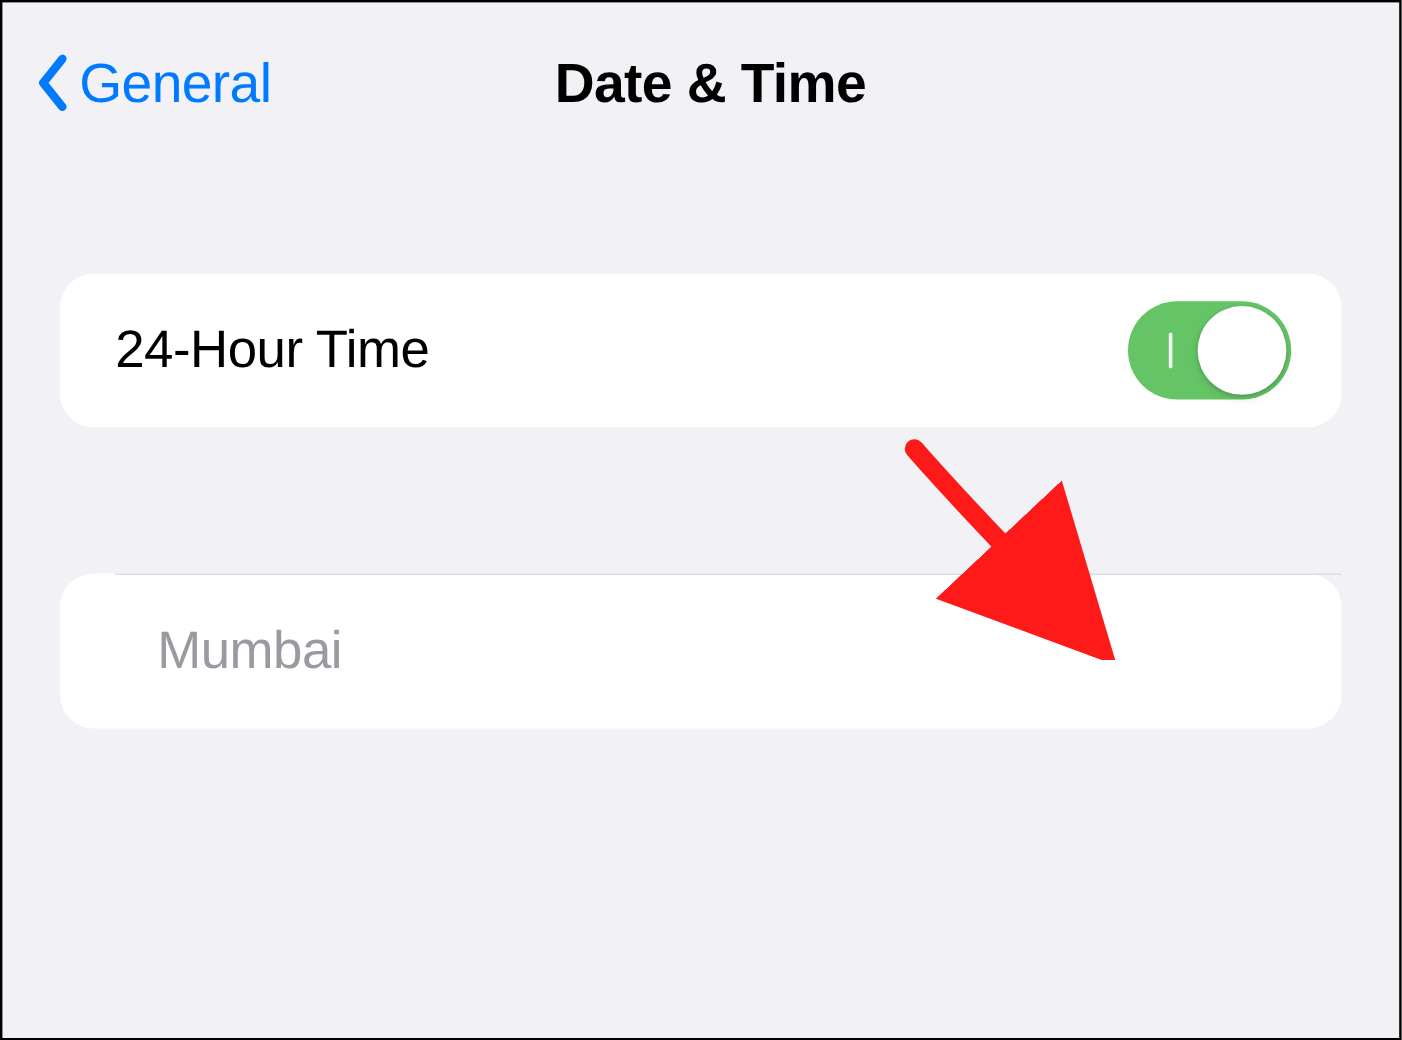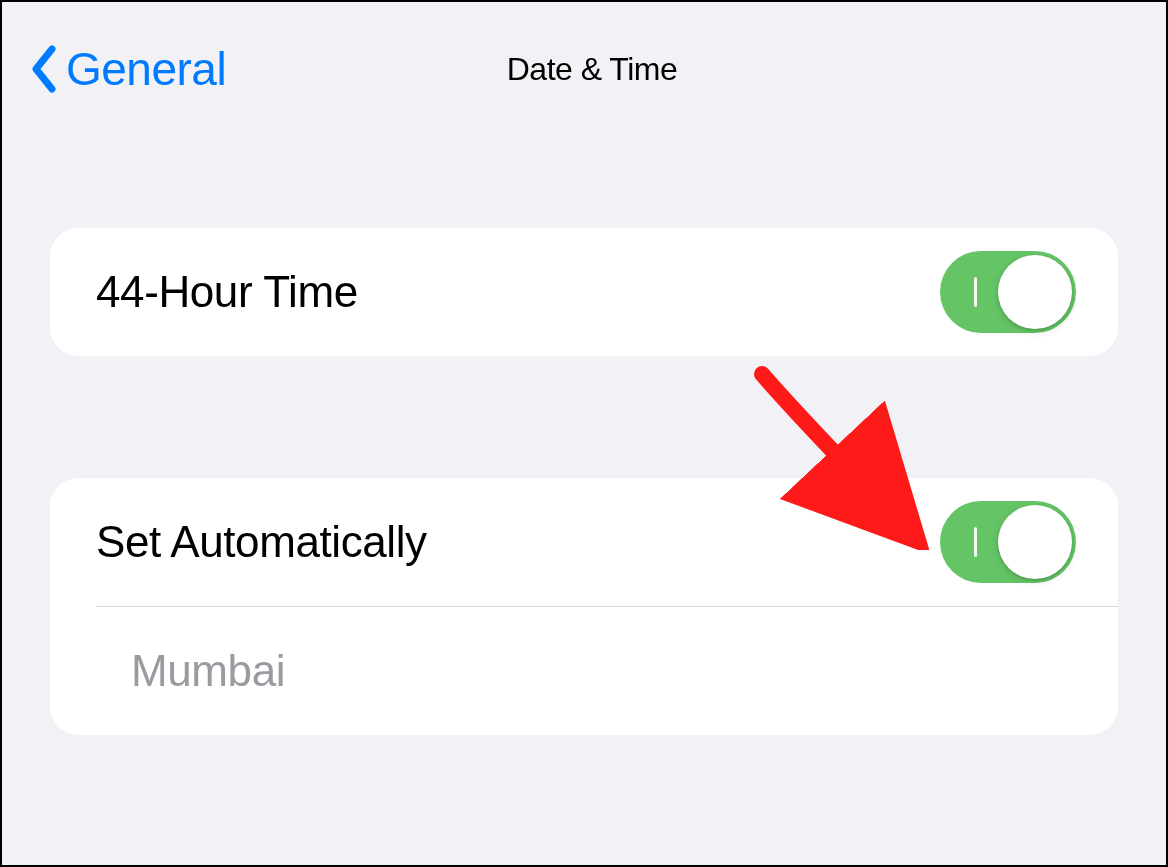--- a/index.html
+++ b/index.html
@@ -39,22 +39,22 @@
 
     .back .chev {
       display: inline-flex;
     }
 
     .title {
       position: absolute;
       left: 16px;
       right: 0;
       text-align: center;
-      font-size: 32px;
-      font-weight: 400;
+      font-size: 46px;
+      font-weight: 700;
       color: #000;
       letter-spacing: -0.5px;
       pointer-events: none;
     }
 
     .group {
       margin: 0 48px;
       background: #fff;
       border-radius: 28px;
     }
@@ -141,36 +141,29 @@
         <polyline points="22,4 6,24 22,44" fill="none" stroke="#007aff" stroke-width="7" stroke-linecap="round" stroke-linejoin="round"></polyline>
       </svg>
     </span>
     <span>General</span>
   </div>
   <div class="title">Date &amp; Time</div>
 </div>
 
 <div class="group g1">
   <div class="row">
-    <span class="row-label">44-Hour Time</span>
+    <span class="row-label">24-Hour Time</span>
     <div class="toggle">
       <span class="tick"></span>
       <span class="knob"></span>
     </div>
   </div>
 </div>
 
 <div class="group g2">
-  <div class="row">
-    <span class="row-label">Set Automatically</span>
-    <div class="toggle">
-      <span class="tick"></span>
-      <span class="knob"></span>
-    </div>
-  </div>
   <div class="sep"></div>
   <div class="row">
     <span class="row-value">Mumbai</span>
   </div>
 </div>
 
 <svg class="annot-arrow" width="200" height="190" viewBox="0 0 200 190">
   <defs>
     <marker id="ahead" markerWidth="9" markerHeight="9" refX="5" refY="4.5" orient="auto" markerUnits="strokeWidth">
       <path d="M0,0 L9,4.5 L0,9 Z" fill="#ff1a1a"></path>

